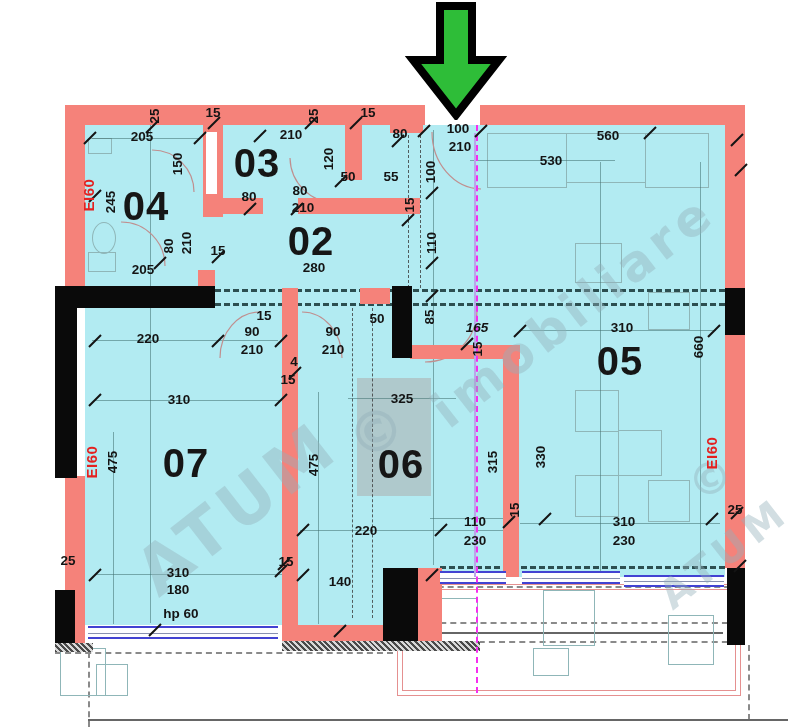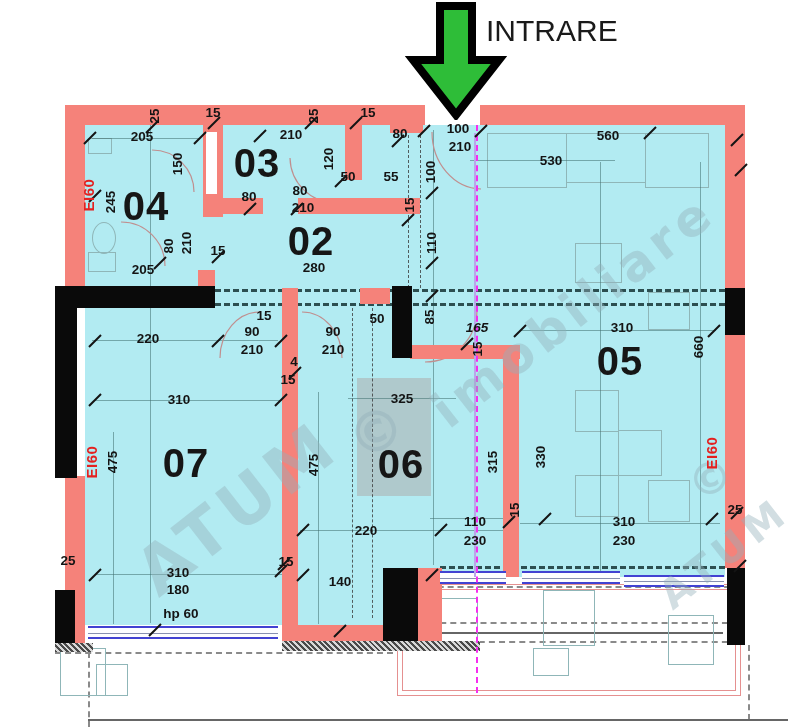--- a/index.html
+++ b/index.html
@@ -43,21 +43,20 @@
   .arcs-svg{position:absolute;left:0;top:0;z-index:8;}
 </style>
 </head>
 <body>
 
 <div class="stage">
 
   <svg class="arrow-svg" width="105" height="118">
     <polygon points="36,4 68,4 68,58 95,58 52,113 9,58 36,58" fill="#2ebd38" stroke="#000000" stroke-width="8" stroke-linejoin="miter"></polygon>
   </svg>
-  <div class="entrance-label">INTRARE</div>
 
   <div id="plan" class="abs" style="left:0;top:0;width:804px;height:727px;">
       <div class="cyan" style="left: 85px; top: 125px; width: 640px; height: 452px;"></div>
       <div class="cyan" style="left: 85px; top: 577px; width: 333px; height: 48px;"></div>
       <div class="whitefill" style="left: 418px; top: 577px; width: 322px; height: 123px;"></div>
       <div class="shaft" style="left: 357px; top: 378px; width: 74px; height: 118px;"></div>
       <div class="fix" style="left: 487px; top: 133px; width: 78px; height: 53px;"></div>
       <div class="fix" style="left: 566px; top: 133px; width: 78px; height: 48px;"></div>
       <div class="fix" style="left: 645px; top: 133px; width: 62px; height: 53px;"></div>
       <div class="fix" style="left: 575px; top: 243px; width: 45px; height: 38px;"></div>

